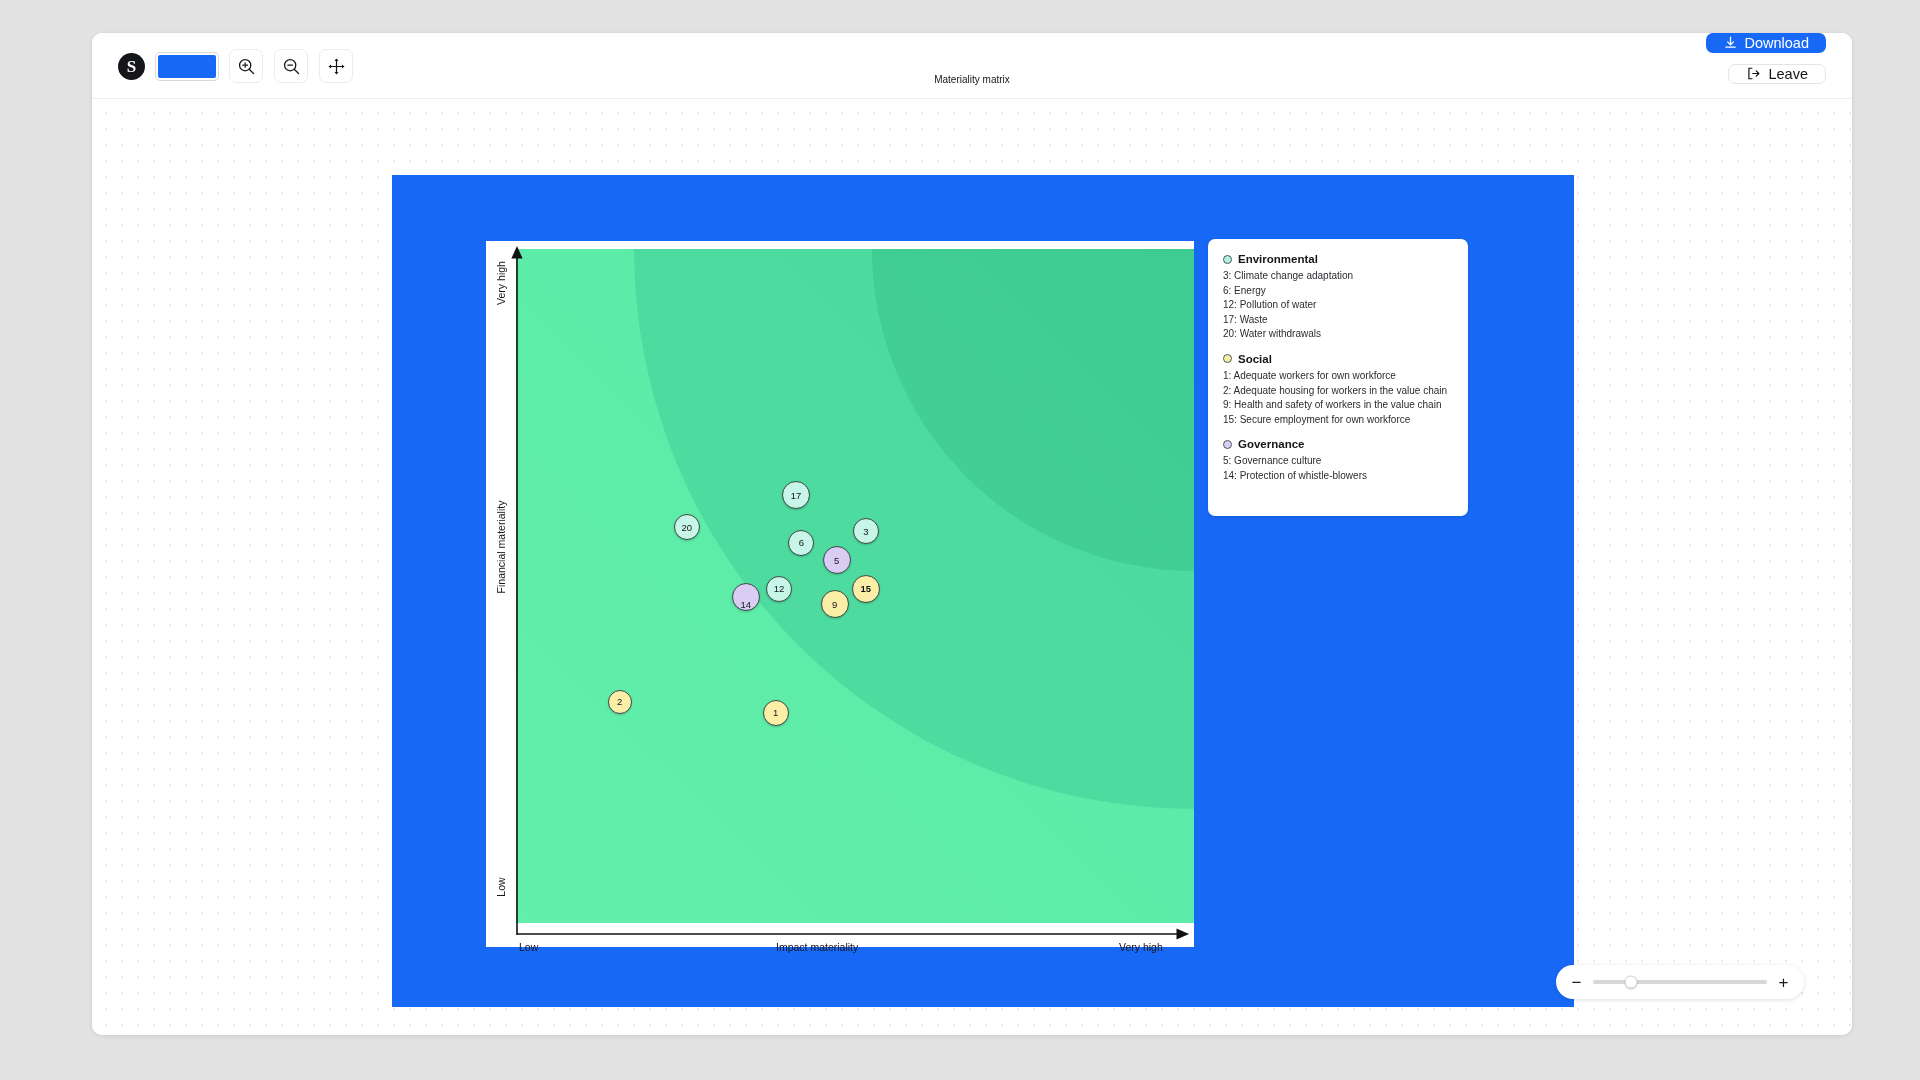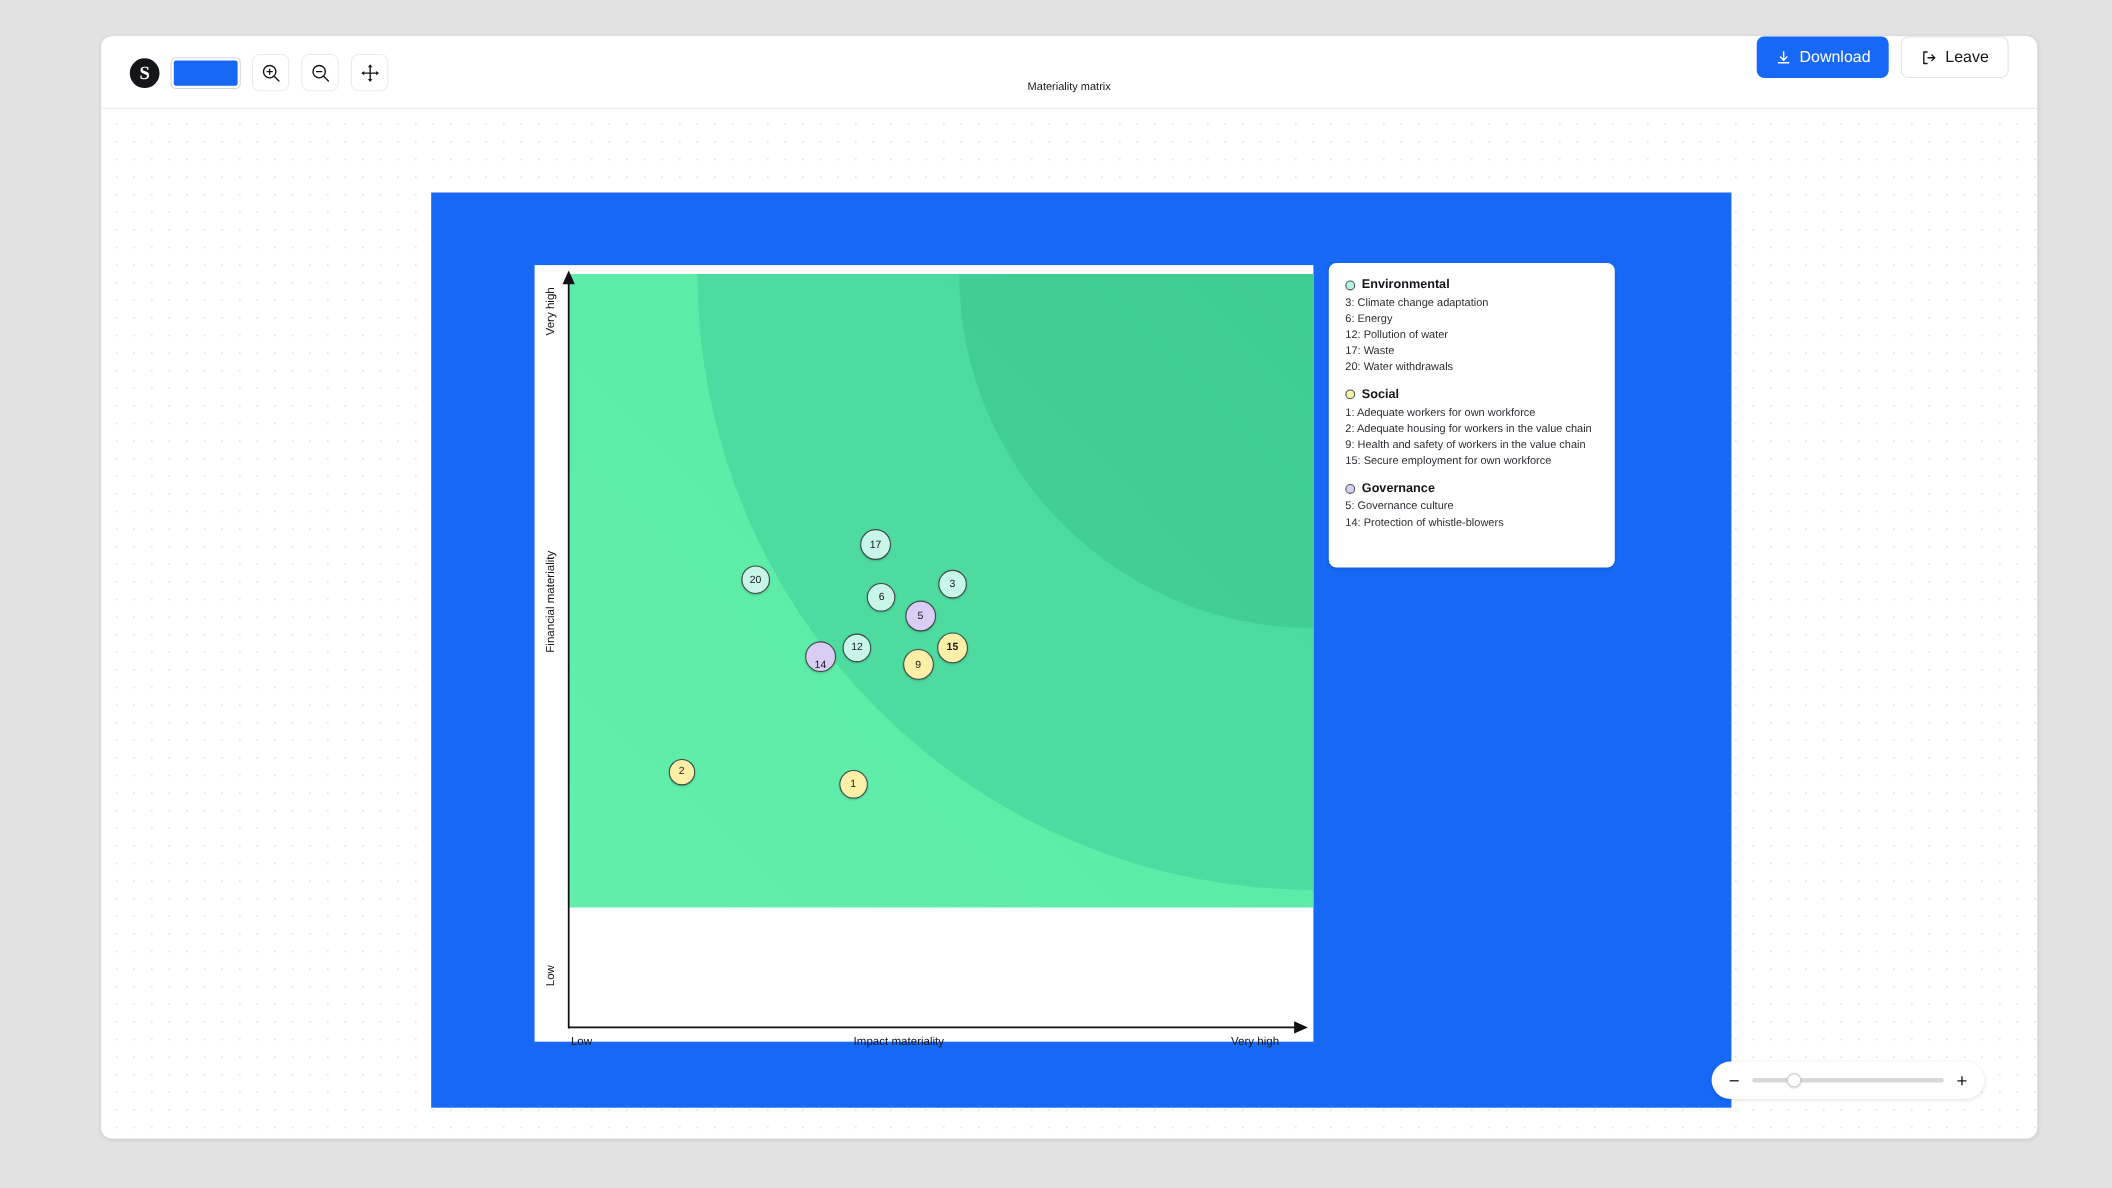--- a/index.html
+++ b/index.html
@@ -56,21 +56,21 @@
   .tool-btn svg { display: block; }
 
   #topbar-title {
     position: absolute; left: 0; top: 16px; width: 100%; height: 61px;
     display: flex; align-items: center; justify-content: center;
     font-size: 10px; color: #15161a; font-weight: 500;
     pointer-events: none;
   }
   #topbar-right {
     position: absolute; right: 26px; top: 0; height: 51px;
-    display: flex; align-items: flex-start; gap: 11px;
+    display: flex; align-items: flex-end; gap: 11px; flex-direction: column;
   }
   .btn {
     height: 38px; border-radius: 7px;
     display: flex; align-items: center; gap: 7px;
     padding: 0 17px; font-size: 14.5px; cursor: pointer;
     white-space: nowrap;
   }
   .btn-primary { background: #1768f5; color: #fff; border: none; }
   .btn-secondary { background: #fff; color: #15161a; border: 1px solid #e4e4e4; }
 
@@ -111,21 +111,21 @@
     position: absolute; left: 50%;
     transform-origin: center center;
     white-space: nowrap; font-size: 10.5px; color: #15161a;
   }
   .y-lab.rot { transform: translateX(-50%) rotate(-90deg); }
 
   
   #plot {
     position: absolute;
     left: 30px; top: 8px;
-    width: 678px; height: 576px;
+    width: 678px; height: 674px;
     overflow: hidden;
   }
   #plot svg.bgsvg { position: absolute; left: 0; top: 0; }
 
   
   #axis-layer { position: absolute; left: 0; top: 0; width: 708px; height: 706px; pointer-events: none; }
 
   .x-lab {
     position: absolute; font-size: 10.5px; color: #15161a; white-space: nowrap;
   }

